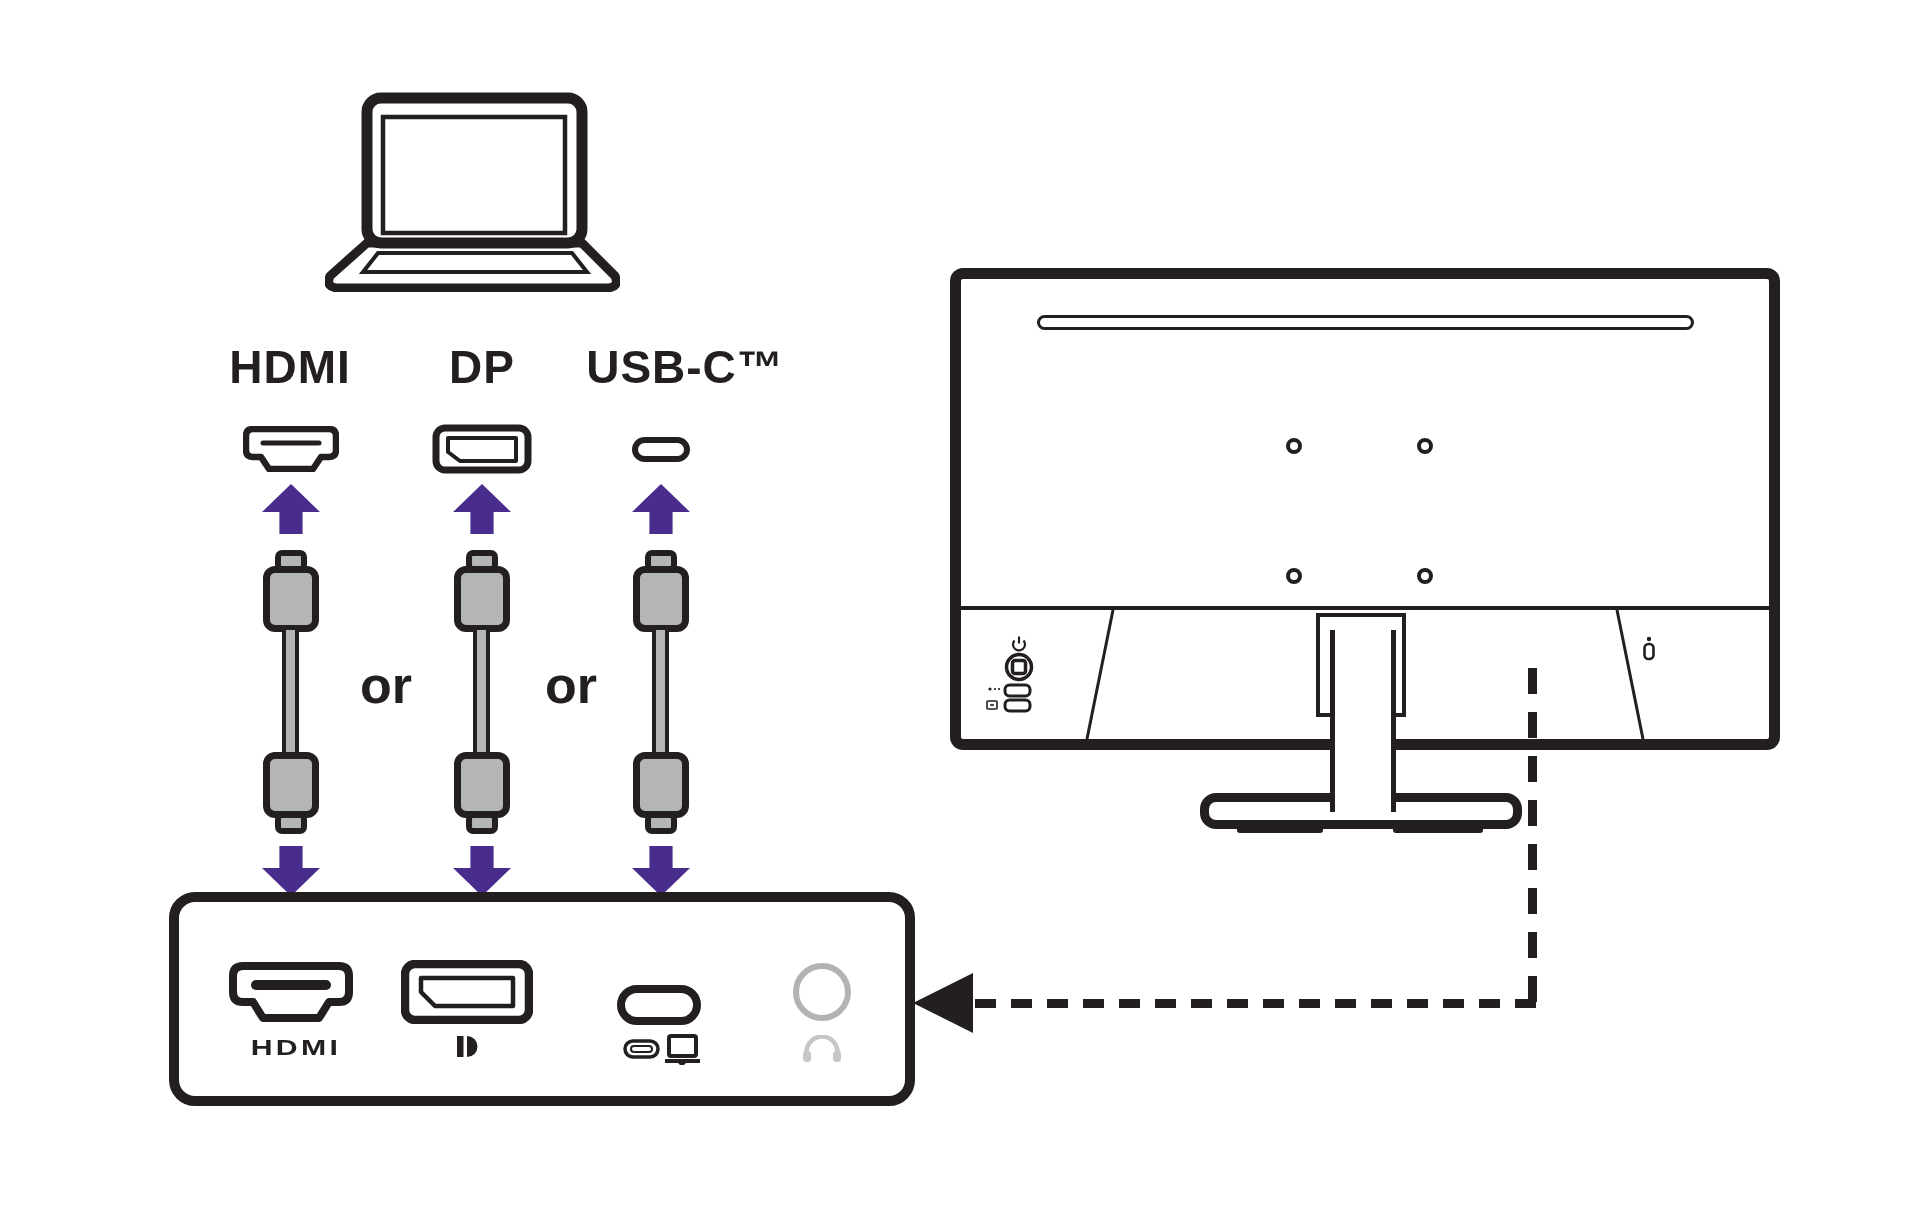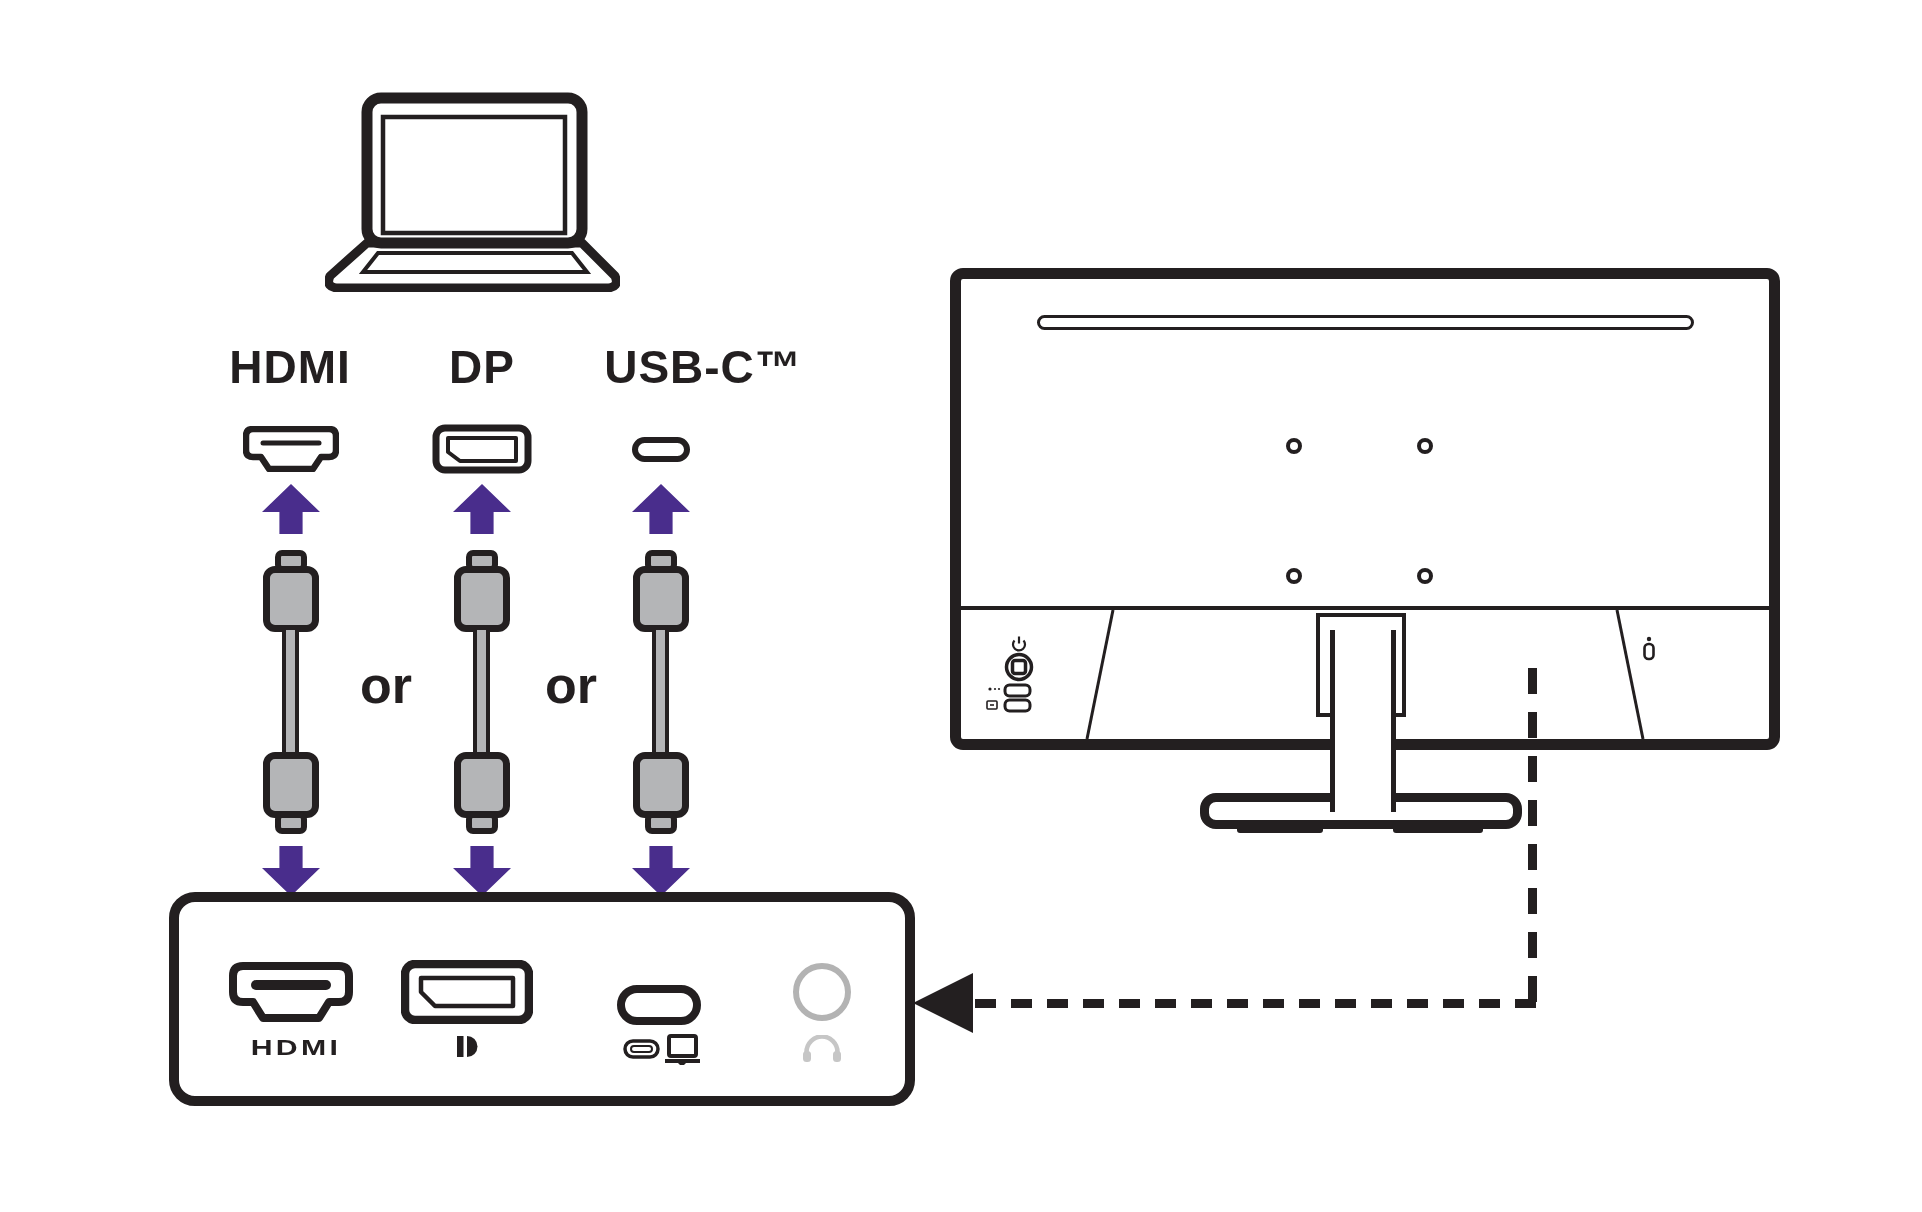--- a/index.html
+++ b/index.html
@@ -107,21 +107,21 @@
 
   <svg class="abs" style="left:325px;top:92px" width="295" height="200" viewBox="0 0 295 200">
     <path d="M42 151 H257 L290 184 Q295 196 281 196 H14 Q0 196 5 184 Z" fill="#fff" stroke="var(--ink)" stroke-width="9" stroke-linejoin="round"></path>
     <path d="M53 161 H247 L262 180 H38 Z" fill="#fff" stroke="var(--ink)" stroke-width="4"></path>
     <rect x="42" y="6" width="215" height="145" rx="14" fill="#fff" stroke="var(--ink)" stroke-width="11"></rect>
     <rect x="58" y="25" width="182" height="116" fill="#fff" stroke="var(--ink)" stroke-width="4.5"></rect>
   </svg>
 
   <span class="port-label" style="left:290px">HDMI</span>
   <span class="port-label" style="left:482px">DP</span>
-  <span class="port-label" style="left:703px">USB-C™</span>
+  <span class="port-label" style="left:685px">USB-C™</span>
 
   <svg class="abs" style="left:243px;top:426px" width="96" height="46" viewBox="0 0 96 46">
     <path d="M10 3 H86 Q93 3 93 10 V24 Q93 31 86 31 H78 L70 43 H26 L18 31 H10 Q3 31 3 24 V10 Q3 3 10 3 Z" fill="#fff" stroke="var(--ink)" stroke-width="6.5" stroke-linejoin="round"></path>
     <line x1="20" y1="17" x2="76" y2="17" stroke="var(--ink)" stroke-width="5" stroke-linecap="round"></line>
   </svg>
 
   <svg class="abs" style="left:432px;top:424px" width="100" height="50" viewBox="0 0 100 50">
     <rect x="4" y="4" width="92" height="42" rx="9" fill="#fff" stroke="var(--ink)" stroke-width="7"></rect>
     <path d="M16 14 H84 V37 H28 L16 28 Z" fill="#fff" stroke="var(--ink)" stroke-width="4" stroke-linejoin="round"></path>
   </svg>

